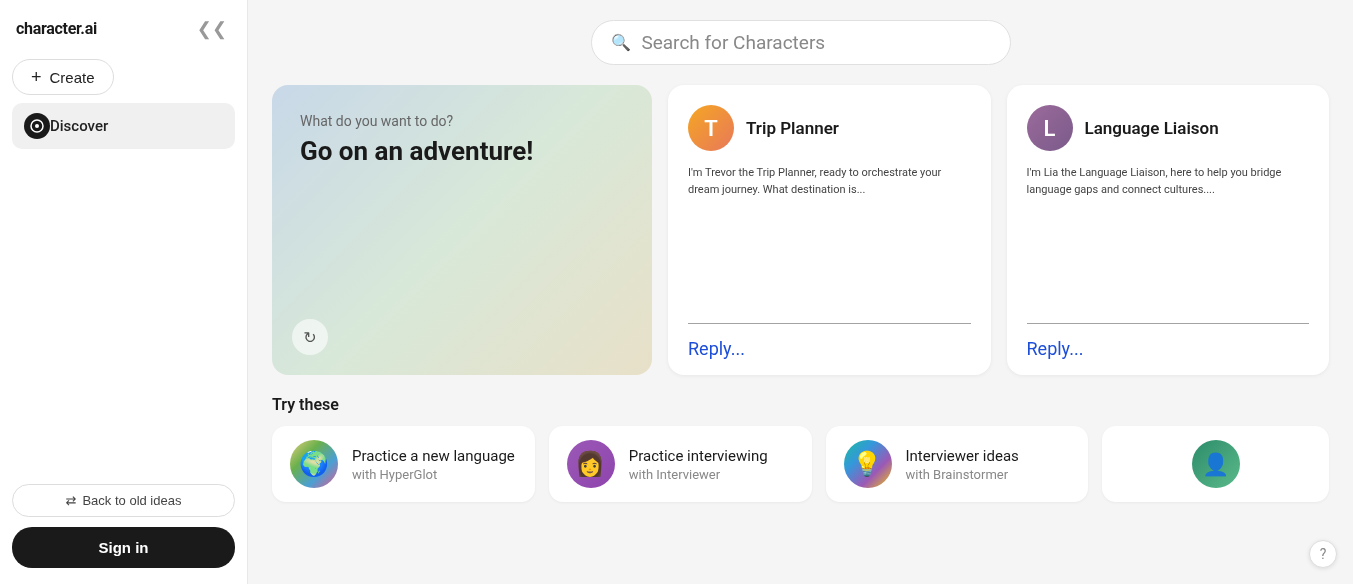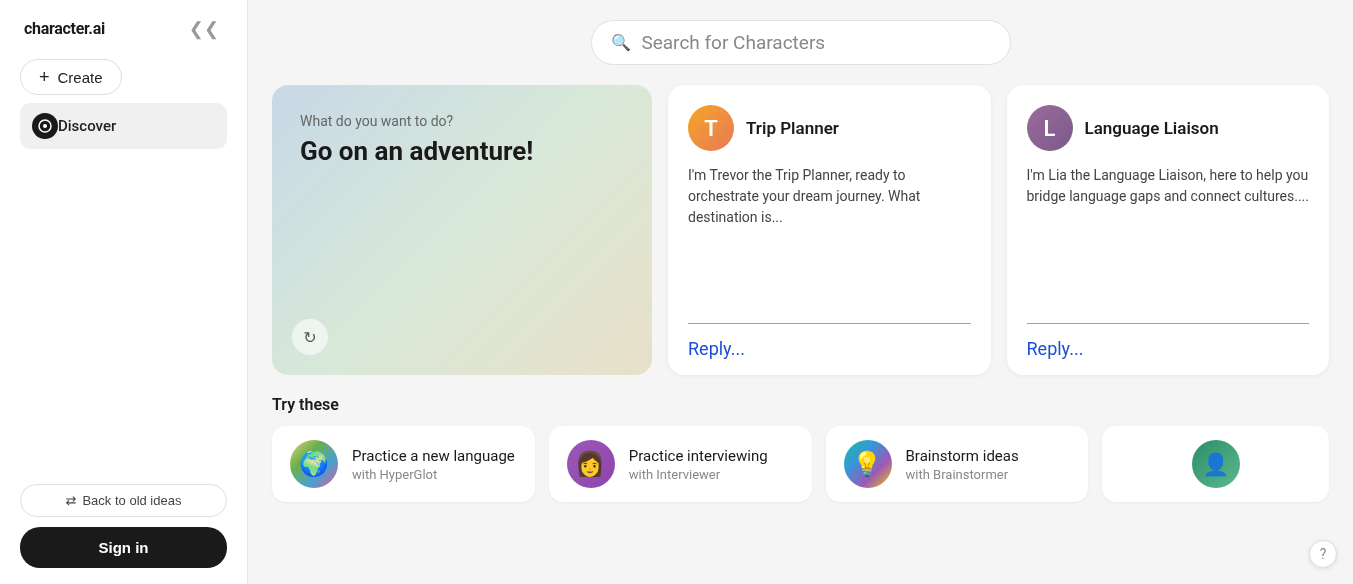--- a/index.html
+++ b/index.html
@@ -12,21 +12,21 @@
       overflow: hidden;
     }
 
     
     .sidebar {
       width: 248px;
       min-width: 248px;
       background: #fff;
       display: flex;
       flex-direction: column;
-      padding: 16px 20px;
+      padding: 16px 12px;
       border-right: 1px solid #e8e8e8;
       position: relative;
     }
     .sidebar-header {
       display: flex;
       align-items: center;
       justify-content: space-between;
       margin-bottom: 18px;
       padding: 0 4px;
     }
@@ -236,21 +236,21 @@
       color: #fff;
     }
     .avatar-trip { background: linear-gradient(135deg, #f5a623, #e8785a); }
     .avatar-lang { background: linear-gradient(135deg, #9b6b9b, #7a5a8a); }
     .character-name {
       font-size: 17px;
       font-weight: 600;
       color: #1a1a1a;
     }
     .character-desc {
-      font-size: 14px;
+      font-size: 11px;
       color: #444;
       line-height: 1.5;
       flex: 1;
     }
     .reply-input {
       margin-top: auto;
       padding-top: 14px;
       border-top: 1px solid #a3a3a3;
       color: #1d4ed8;
       font-size: 18px;
@@ -447,21 +447,21 @@
             <span>Practice</span><span> interviewing</span>
           </div>
           <div class="try-card-sub">with Interviewer</div>
         </div>
       </div>
 
       <div class="try-card">
         <div class="try-card-icon brain">💡</div>
         <div class="try-card-text">
           <div class="try-card-main">
-            <span>Brainstorm</span><span> ideas</span>
+            <span>Interviewer</span><span> ideas</span>
           </div>
           <div class="try-card-sub">with Brainstormer</div>
         </div>
       </div>
 
       <div class="try-card try-card-more">
         <div class="try-card-more-avatar">
           <div class="more-avatar-img">👤</div>
         </div>
       </div>

